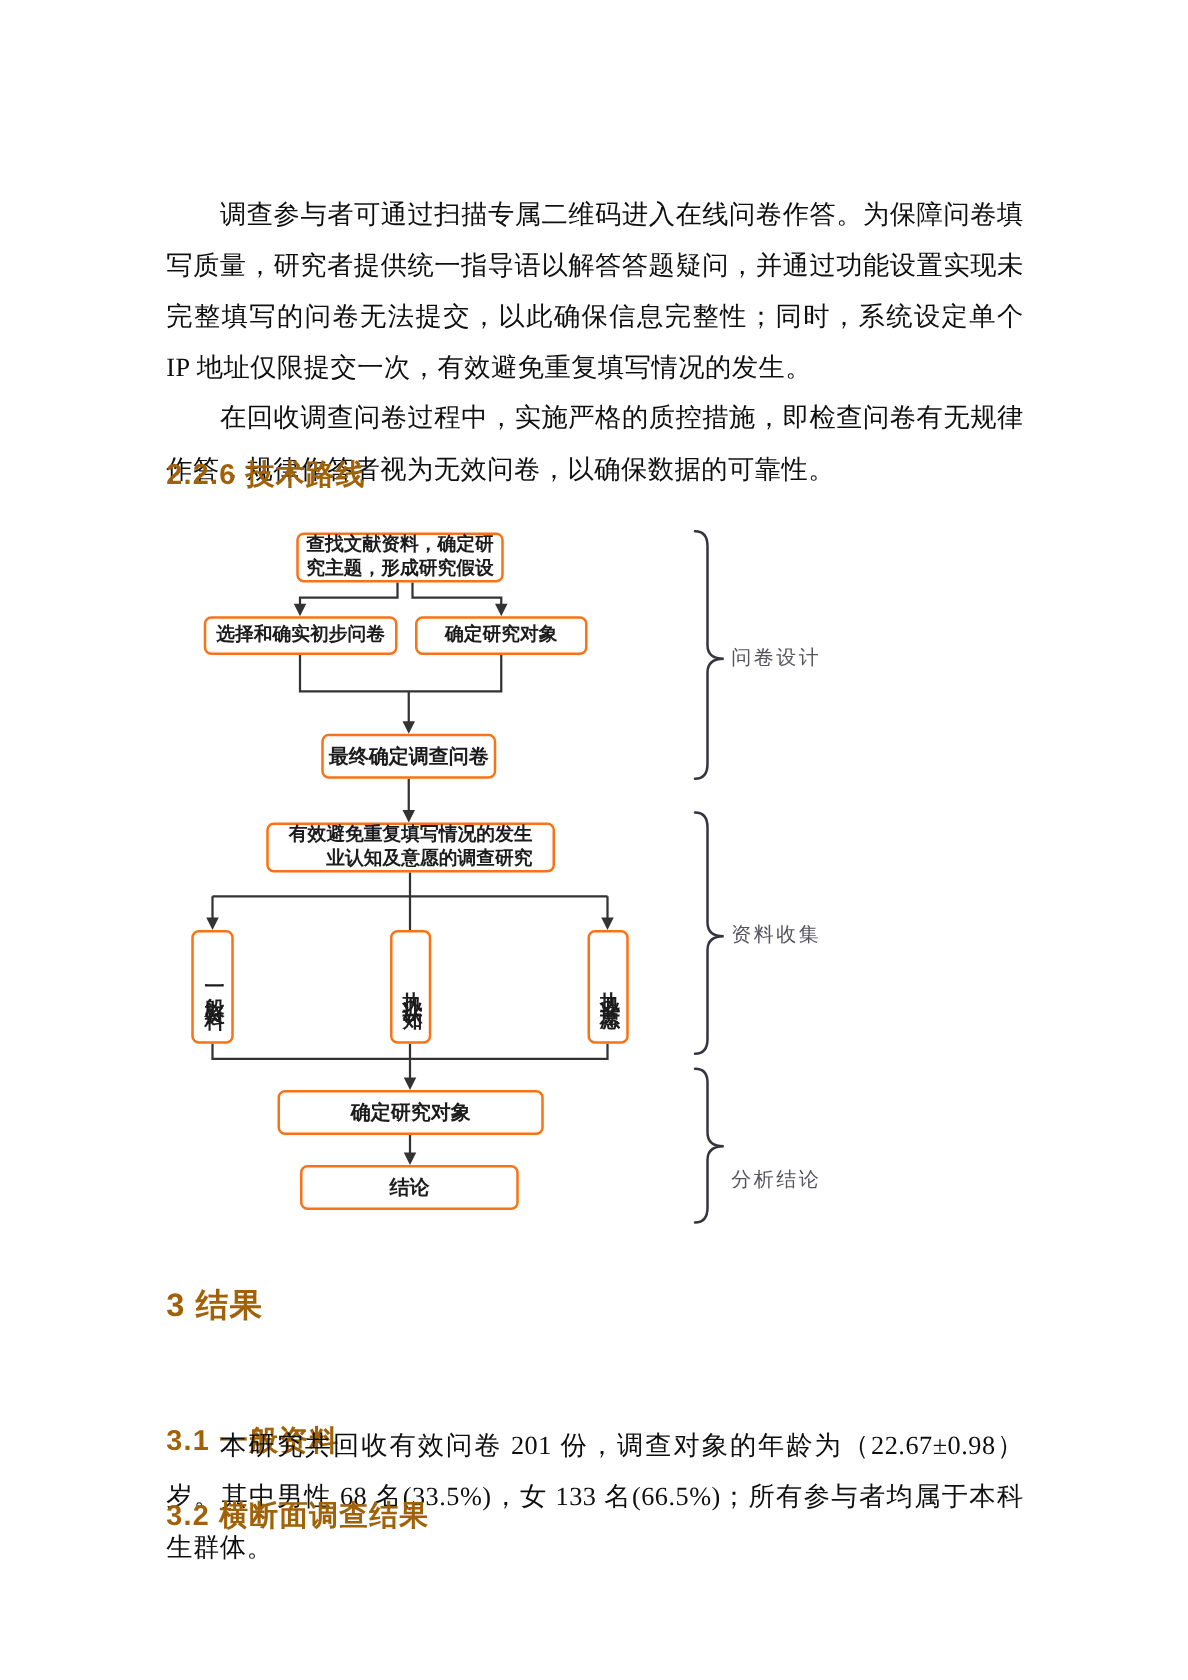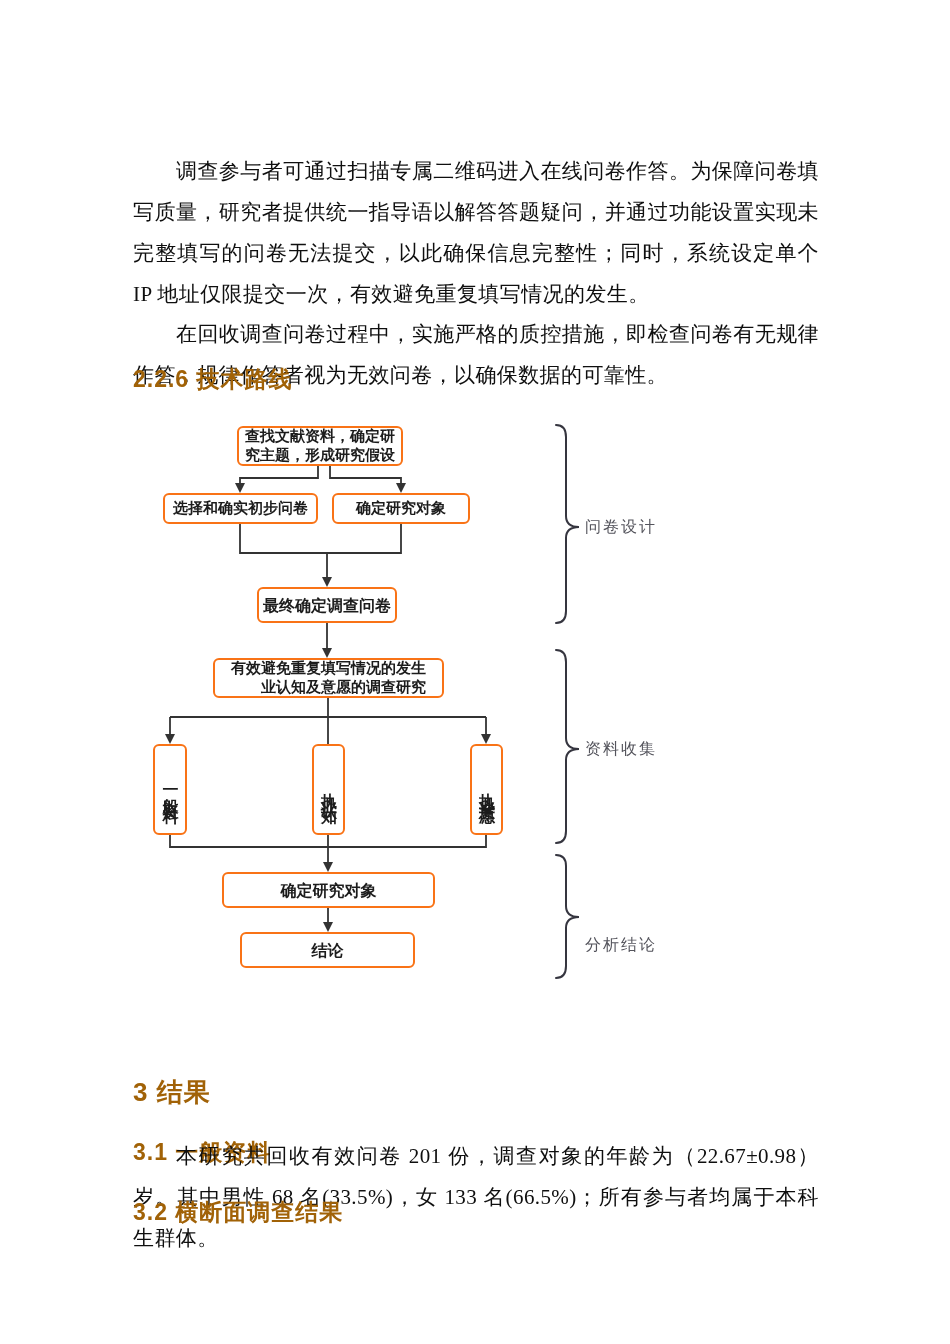--- a/index.html
+++ b/index.html
@@ -12,21 +12,21 @@
     position:absolute; left:133px; width:686px;
     font-size:21px; line-height:41px; letter-spacing:0.4px;
     text-align:justify; text-indent:43px; color:#0f0f0f;
   }
   .h-sans {
     position:absolute; left:133px; margin:0;
     font-family:"Liberation Sans","DejaVu Sans",sans-serif;
     font-weight:bold; color:#a16207; letter-spacing:1px;
   }
   #h226 { top:364px; font-size:23px; }
-  #h3   { top:1027px; font-size:26px;margin-top:48px; }
+  #h3   { top:1027px; font-size:26px; }
   #h31  { top:1137px; font-size:23px; }
   #h32  { top:1197px; font-size:23px; }
 
   
   #flowchart-svg { position:absolute; left:0; top:0; width:950px; height:1344px; pointer-events:none; }
   .fbox {
     position:absolute; box-sizing:border-box;
     border:2px solid #f97316; border-radius:6px; background:#ffffff;
     display:flex; align-items:center; justify-content:center;
     text-align:right; font-weight:bold; color:#1c1c1c;

